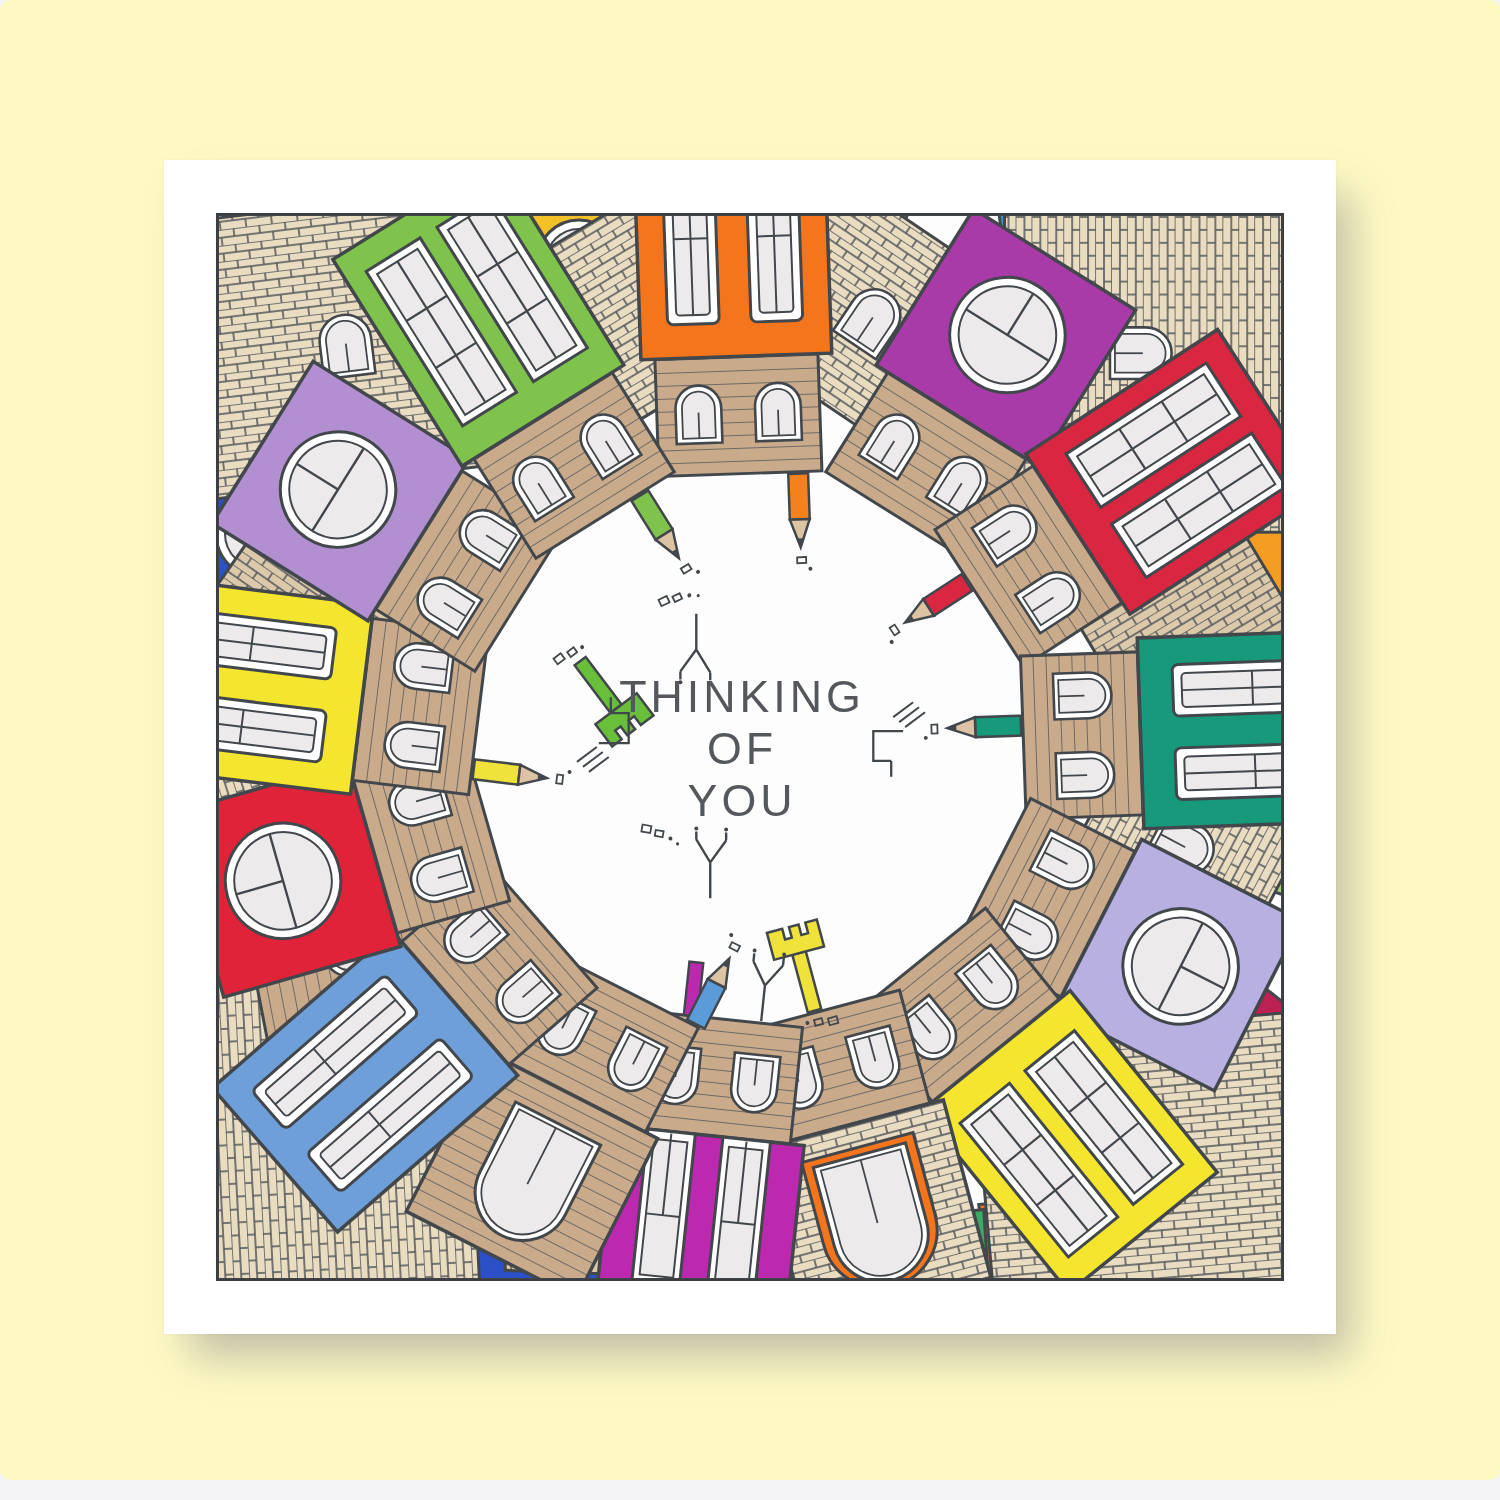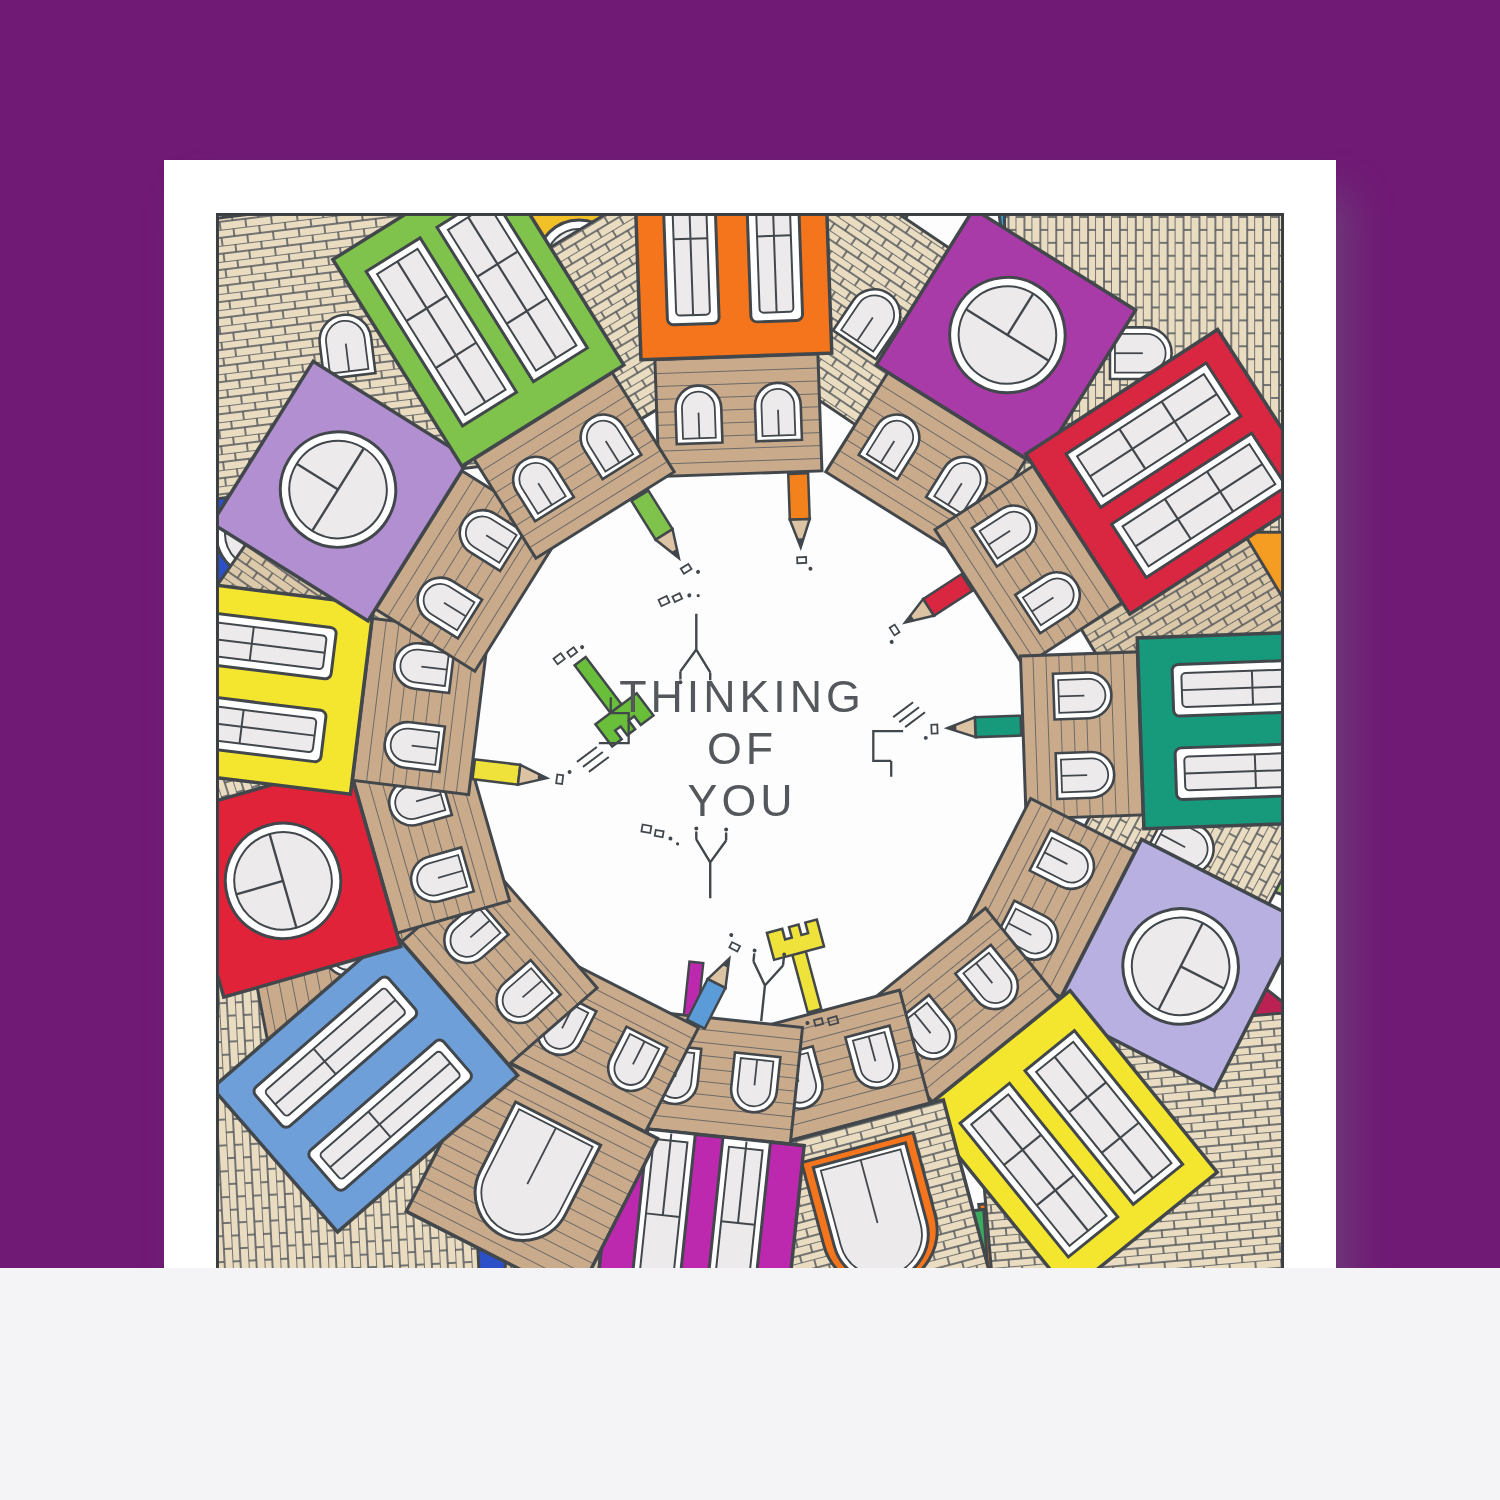--- a/index.html
+++ b/index.html
@@ -1,17 +1,17 @@
 <!DOCTYPE html>
 <html><head>
 <meta charset="utf-8">
 <style>
   html,body{margin:0;padding:0;}
   body{background:#f4f4f7;font-family:"Liberation Sans",sans-serif;}
-  .stage{position:relative;width:1500px;height:1268px;background:#701a75;overflow:hidden;}
+  .stage{position:relative;width:1500px;height:1480px;background:#fef9c3;overflow:hidden;border-radius:10px;}
   .card{
     position:absolute;left:164px;top:160px;width:1172px;height:1174px;
     background:#ffffff;
     box-shadow:0 0 2px rgba(0,0,0,.06), 20px 28px 40px -6px rgba(108,110,128,.42);
   }
   .art{position:absolute;left:47px;top:50px;width:1078px;height:1074px;}
   .art svg{position:absolute;left:0;top:0;width:100%;height:100%;display:block;}
   .msg{
     font-family:"Liberation Sans",sans-serif;
     font-size:45px;letter-spacing:4px;font-weight:400;

